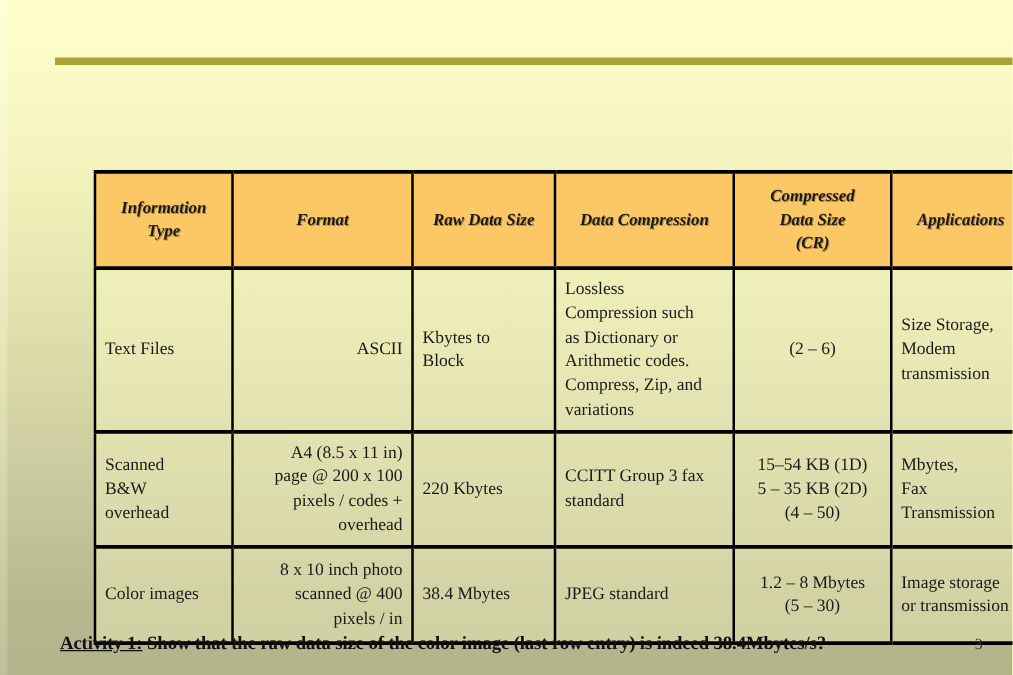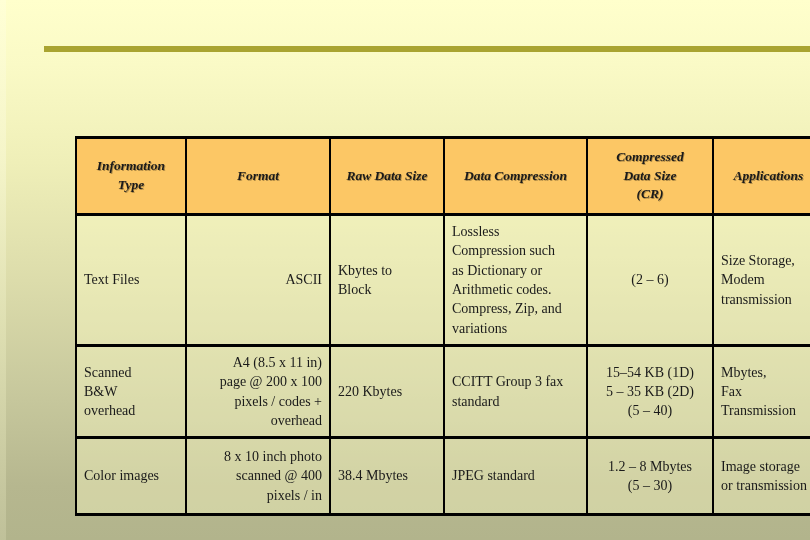--- a/index.html
+++ b/index.html
@@ -246,21 +246,21 @@
           <td class="c-raw">
             <span class="cell-line">220 Kbytes</span>
           </td>
           <td class="c-comp">
             <span class="cell-line">CCITT Group 3 fax</span>
             <span class="cell-line">standard</span>
           </td>
           <td class="c-csize right">
             <span class="cell-line">15–54 KB (1D)</span>
             <span class="cell-line">5 – 35 KB (2D)</span>
-            <span class="cell-line">(5 – 40)</span>
+            <span class="cell-line">(4 – 50)</span>
           </td>
           <td class="c-app">
             <span class="cell-line">Mbytes,</span>
             <span class="cell-line">Fax</span>
             <span class="cell-line">Transmission</span>
           </td>
         </tr>
 
         <tr class="r3">
           <td class="c-type">
@@ -284,13 +284,19 @@
           <td class="c-app">
             <span class="cell-line">Image storage</span>
             <span class="cell-line">or transmission</span>
           </td>
         </tr>
 
       </tbody>
     </table>
   </div>
 
+  <div class="footer">
+    <div class="activity">
+      <span class="lbl">Activity 1:</span><span> Show that the raw data size of the color image (last row entry) is indeed 38.4Mbytes/s?</span>
+    </div>
+    <div class="page-no">3</div>
+  </div>
 </div>
 
 </body></html>

